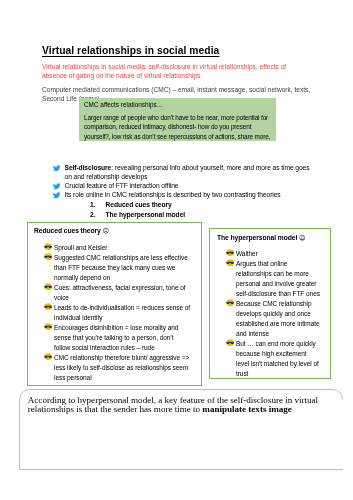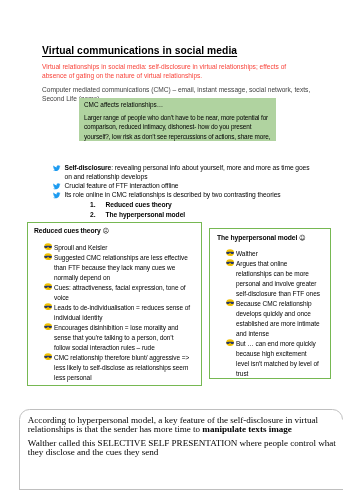--- a/index.html
+++ b/index.html
@@ -51,35 +51,35 @@
   .gbox-right .gbox-title{left:7px;top:5px;}
   .gbox-left .em-list{left:15.5px;top:20px;}
   .gbox-right .em-list{left:15.5px;top:20px;}
 
   .em-list{position:absolute;margin:0;padding:0;list-style:none;}
   .em-list li{position:relative;padding-left:10.5px;font-size:6.5px;line-height:9.98px;
     white-space:nowrap;letter-spacing:-0.06px;}
   .em-icon{position:absolute;left:0;top:0.4px;width:8.2px;height:7.2px;line-height:0;}
   .em-icon svg{display:block;}
 
-  .footer-box{position:absolute;left:18.5px;top:389px;width:324px;height:73px;margin-top:20px;}
+  .footer-box{position:absolute;left:18.5px;top:389px;width:324px;height:73px;}
   .footer-frame{position:absolute;left:0;top:0;width:324px;height:81px;pointer-events:none;}
   .footer-box p{position:absolute;left:9.3px;margin:0;
     font-family:"Liberation Serif",serif;font-size:9.1px;line-height:9.7px;
     white-space:nowrap;letter-spacing:-0.02px;}
   .footer-box p:nth-of-type(1){top:6.5px;}
   .footer-box p:nth-of-type(2){top:29.5px;}
   .footer-box p:nth-of-type(3){top:55.5px;}
 </style>
 </head>
 <body>
 
 <div class="page">
 
-  <h1 class="doc-title">Virtual communications in social media</h1>
+  <h1 class="doc-title">Virtual relationships in social media</h1>
 
   <p class="spec-line">Virtual relationships in social media: self-disclosure in virtual relationships; effects of absence of gating on the nature of virtual relationships.</p>
 
   <p class="intro-line">Computer mediated communications (CMC) – email, instant message, social network, texts, Second Life (game)</p>
 
   <div class="callout">
     <div class="callout-l1">CMC affects relationships…</div>
     <div class="callout-l2">Larger range of people who don’t have to be near, more potential for<br>comparison, reduced intimacy, dishonest- how do you present<br>yourself?, low risk as don’t see repercussions of actions, share more,</div>
   </div>
 
@@ -197,16 +197,15 @@
           </span><span class="li-txt">But … can end more quickly<br>because  high excitement<br>level isn’t matched by level of<br>trust</span></li>
     </ul>
   </div>
 
   <div class="footer-box">
     <svg class="footer-frame" viewBox="0 0 324 81">
         <path d="M0.5 80.5 L0.5 10.5 A10 10 0 0 1 10.5 0.5 L313.5 0.5 A10 10 0 0 1 323.5 10.5" fill="none" stroke="#bfbfbf" stroke-width="1"></path>
         <path d="M0 80.5 L324 80.5" stroke="#bfbfbf" stroke-width="1" fill="none"></path>
       </svg>
     <p><span>According to hyperpersonal model, a key feature of the self-disclosure in virtual<br>relationships is that the sender has more time to </span><b>manipulate texts image</b></p>
-    <p>Walther called this SELECTIVE SELF PRESENTATION where people control what<br>they disclose and the cues they send</p>
   </div>
 
 </div>
 
 </body></html>

